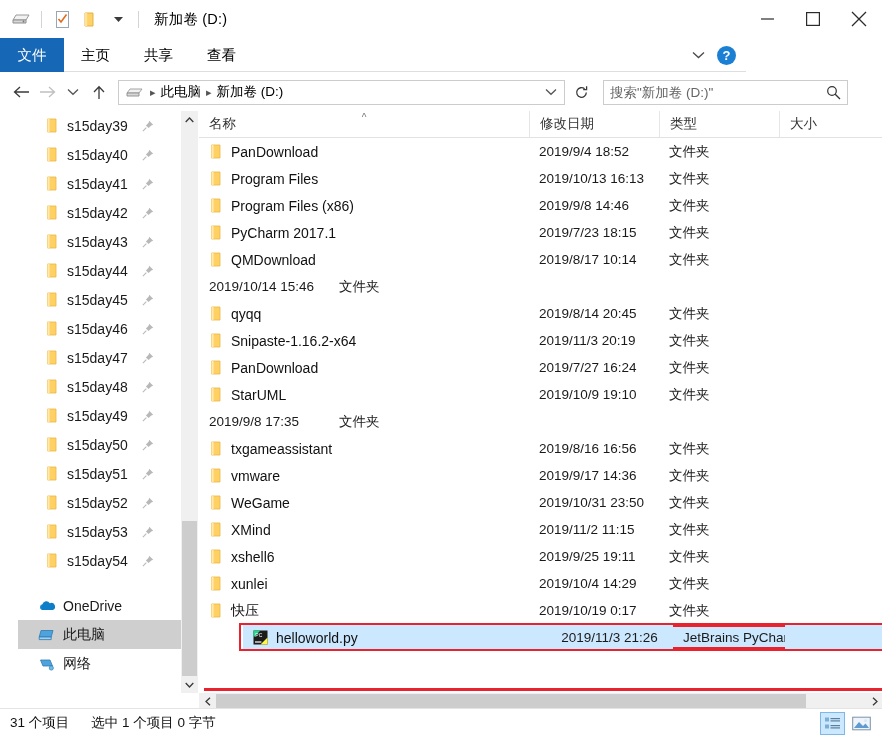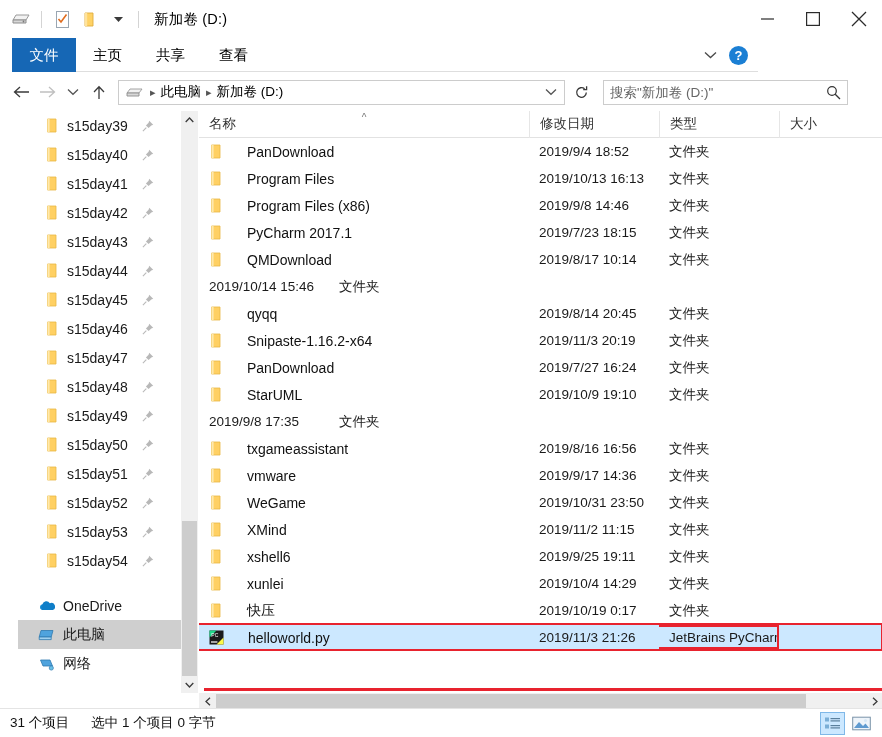--- a/index.html
+++ b/index.html
@@ -28,21 +28,20 @@
   .winbtns { position:absolute; right:0; top:0; display:flex; height:38px; }
   .winbtn {
     width:46px; height:38px; display:flex; align-items:center; justify-content:center;
   }
 
   
   .ribbon {
     position:absolute; left:0; top:38px; width:746px; height:34px;
     background:#ffffff; display:flex; align-items:stretch;
     border-bottom:1px solid #dedede;
-    margin-left:12px;
   }
   .tab {
     display:flex; align-items:center; justify-content:center;
     font-size:14.5px; color:#000; padding:0 17px; height:34px; cursor:default;
   }
   .tab.file {
     background:#1667b5; color:#ffffff; min-width:64px;
   }
   .ribbon-right {
     position:absolute; right:6px; top:0; height:34px; display:flex;
@@ -132,23 +131,23 @@
   .sort-caret {
     position:absolute; left:50%; top:2px; transform:translateX(-50%);
     font-size:10px; color:#777; line-height:1;
   }
 
   .rows { position:absolute; left:0; top:27px; width:684px; height:555px; overflow:hidden; }
   .row {
     height:27px; display:flex; align-items:center; font-size:14px; color:#111;
     position:relative;
   }
-  .row.selected { background:#cce8ff; }
+  .row.selected { background:#cce8ff;margin-left:44px; }
   .cell { display:flex; align-items:center; height:27px; overflow:hidden; white-space:nowrap; }
-  .cell.c-name { width:330px; padding-left:10px; gap:24px; }
+  .cell.c-name { width:330px; padding-left:10px; gap:8px; }
   .cell.c-date { width:130px; padding-left:10px; color:#1a1a1a; font-size:13.5px; }
   .cell.c-type { width:120px; padding-left:10px; color:#1a1a1a; font-size:13.5px; }
   .cell.c-size { width:104px; padding-left:10px; }
 
   .rowhl {
     position:absolute; left:-4px; top:-1px; width:688px; height:28px;
     border:2px solid #e8232e; pointer-events:none;
   }
   .typehl {
     position:absolute; left:-3px; top:1px; width:123px; height:24px;

